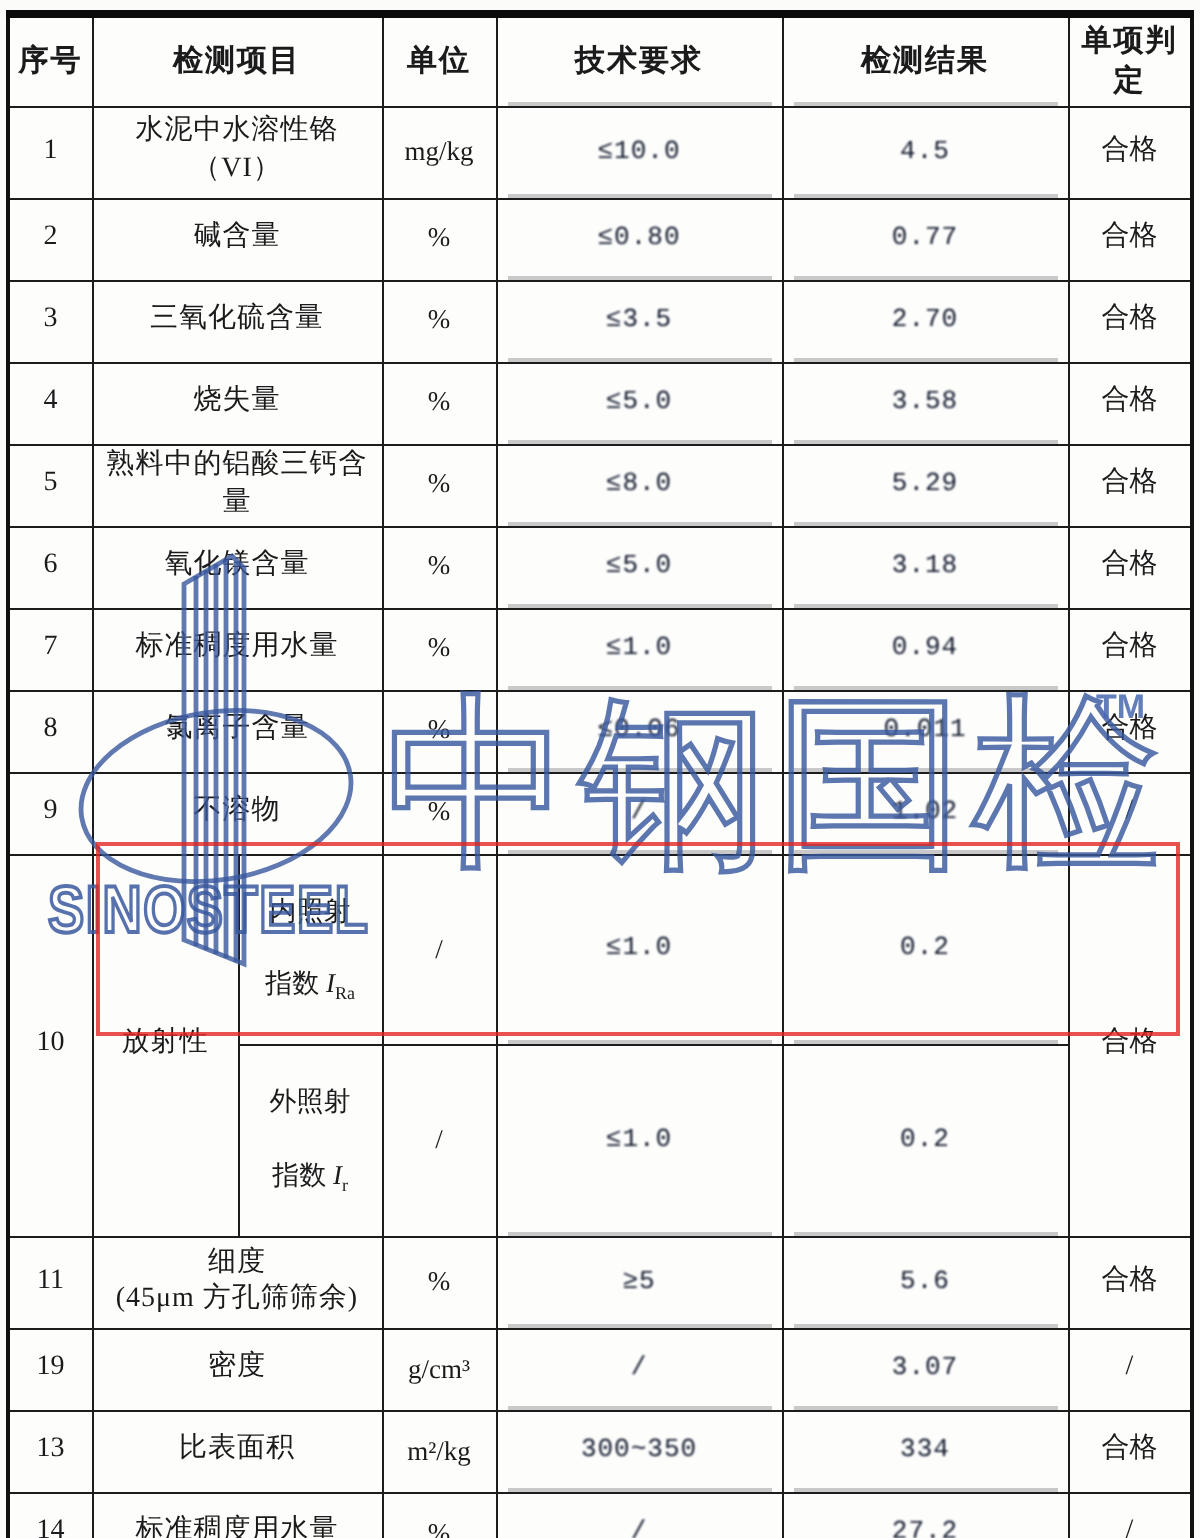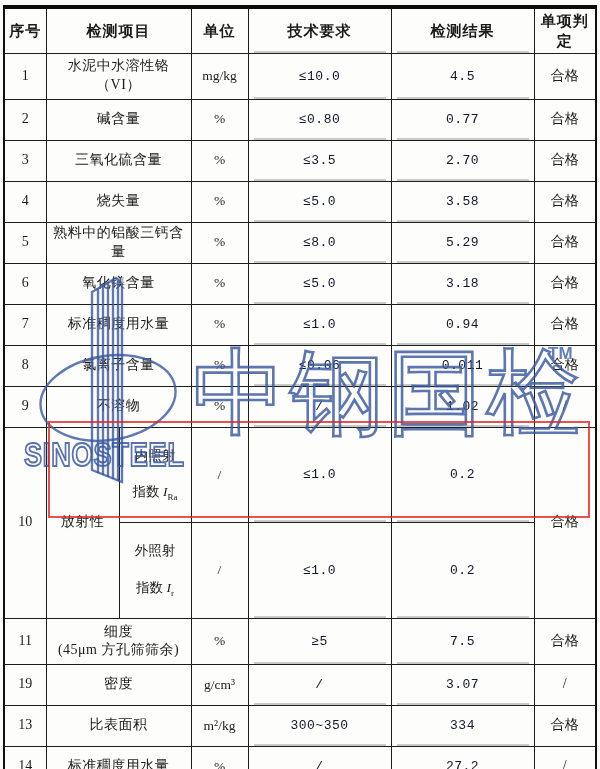--- a/index.html
+++ b/index.html
@@ -224,21 +224,21 @@
     <td class="art"><span class="val">≤1.0</span></td>
     <td class="art"><span class="val">0.2</span></td>
   </tr>
 
   <tr class="r tall">
     <td class="c-no">11</td>
     <td colspan="2" class="c-item">细度
 (45μm 方孔筛筛余)</td>
     <td class="c-unit">%</td>
     <td class="art"><span class="val">≥5</span></td>
-    <td class="art"><span class="val">7.5</span></td>
+    <td class="art"><span class="val">5.6</span></td>
     <td class="c-judge">合格</td>
   </tr>
 
   <tr class="r">
     <td class="c-no">19</td>
     <td colspan="2" class="c-item">密度</td>
     <td class="c-unit">g/cm³</td>
     <td class="art"><span class="val">/</span></td>
     <td class="art"><span class="val">3.07</span></td>
     <td class="c-judge">/</td>

